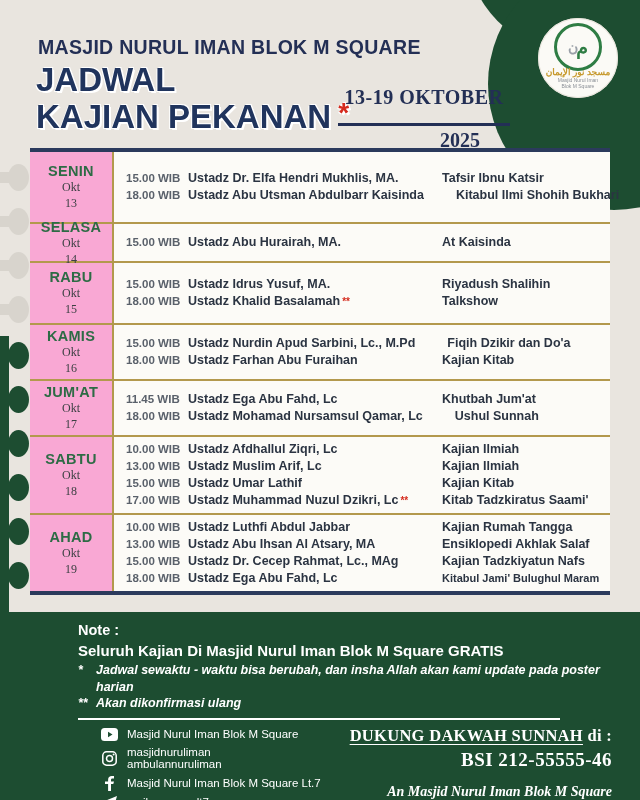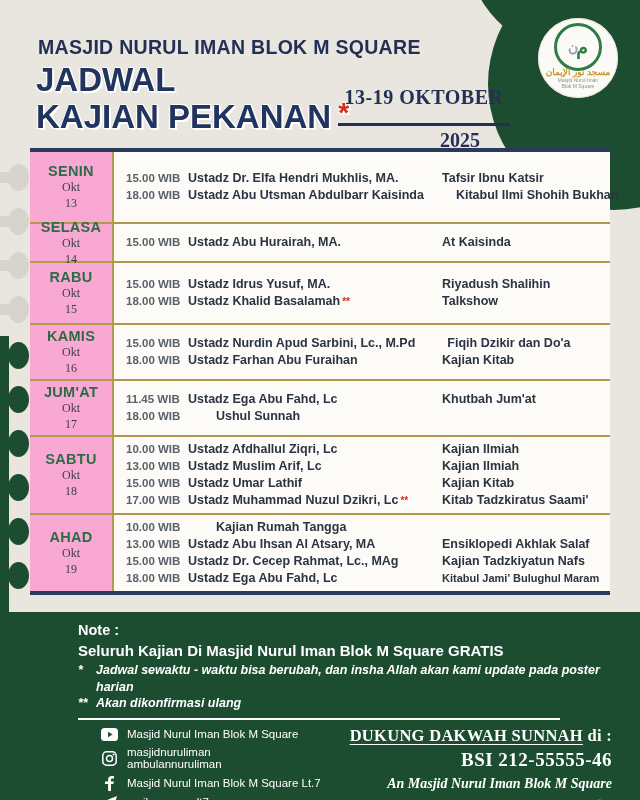--- a/index.html
+++ b/index.html
@@ -75,21 +75,21 @@
   .note-rule { margin-top:6px; border-top:2px solid #fff; width:482px; }
   .footer-cols { display:flex; padding:8px 28px 0 100px; }
   .social { display:flex; flex-direction:column; gap:5px; }
   .social-item { display:flex; align-items:center; gap:9px; font-size:11.5px; }
   .social-icon { width:18px; flex:none; display:flex; justify-content:center; }
   .social-lines span { display:block; line-height:12.5px; }
   .donation { margin-left:auto; text-align:right; font-family:"Liberation Serif", serif; margin-top:-2px; }
   .don-title { font-size:16.5px; font-weight:bold; letter-spacing:0.3px; }
   .don-title .u { text-decoration:underline; text-underline-offset:3px; }
   .don-acct { font-size:19px; font-weight:bold; letter-spacing:0.5px; margin-top:3px; }
-  .don-name { font-size:14px; font-weight:bold; font-style:italic; margin-top:5px; }
+  .don-name { font-size:14px; font-weight:bold; font-style:italic; margin-top:13px; }
   .phone-row { display:flex; justify-content:flex-end; align-items:center; gap:9px; margin-top:7px;
     font-family:"Liberation Sans", sans-serif; }
   .phone { font-size:17px; font-weight:bold; letter-spacing:1px; }
 </style>
 </head>
 <body>
 
 <div class="poster">
 
   <div class="deco-circle deco-top"></div>
@@ -235,20 +235,21 @@
       <span class="day-date">17</span>
     </div>
     <div class="entries">
           <div class="entry">
     <span class="time">11.45 WIB</span>
     <span class="speaker"><span>Ustadz Ega Abu Fahd, Lc</span></span>
     <span class="topic">Khutbah Jum'at</span>
   </div>
           <div class="entry">
     <span class="time">18.00 WIB</span>
+    <span class="speaker"><span>Ustadz Mohamad Nursamsul Qamar, Lc</span></span>
     <span class="topic">Ushul Sunnah</span>
   </div>
         </div>
   </div>
       <div class="day-row">
     <div class="day-cell">
       <span class="day-name">SABTU</span>
       <span class="day-month">Okt</span>
       <span class="day-date">18</span>
     </div>
@@ -277,20 +278,21 @@
   </div>
       <div class="day-row">
     <div class="day-cell">
       <span class="day-name">AHAD</span>
       <span class="day-month">Okt</span>
       <span class="day-date">19</span>
     </div>
     <div class="entries">
           <div class="entry">
     <span class="time">10.00 WIB</span>
+    <span class="speaker"><span>Ustadz Luthfi Abdul Jabbar</span></span>
     <span class="topic">Kajian Rumah Tangga</span>
   </div>
           <div class="entry">
     <span class="time">13.00 WIB</span>
     <span class="speaker"><span>Ustadz Abu Ihsan Al Atsary, MA</span></span>
     <span class="topic">Ensiklopedi Akhlak Salaf</span>
   </div>
           <div class="entry">
     <span class="time">15.00 WIB</span>
     <span class="speaker"><span>Ustadz Dr. Cecep Rahmat, Lc., MAg</span></span>

